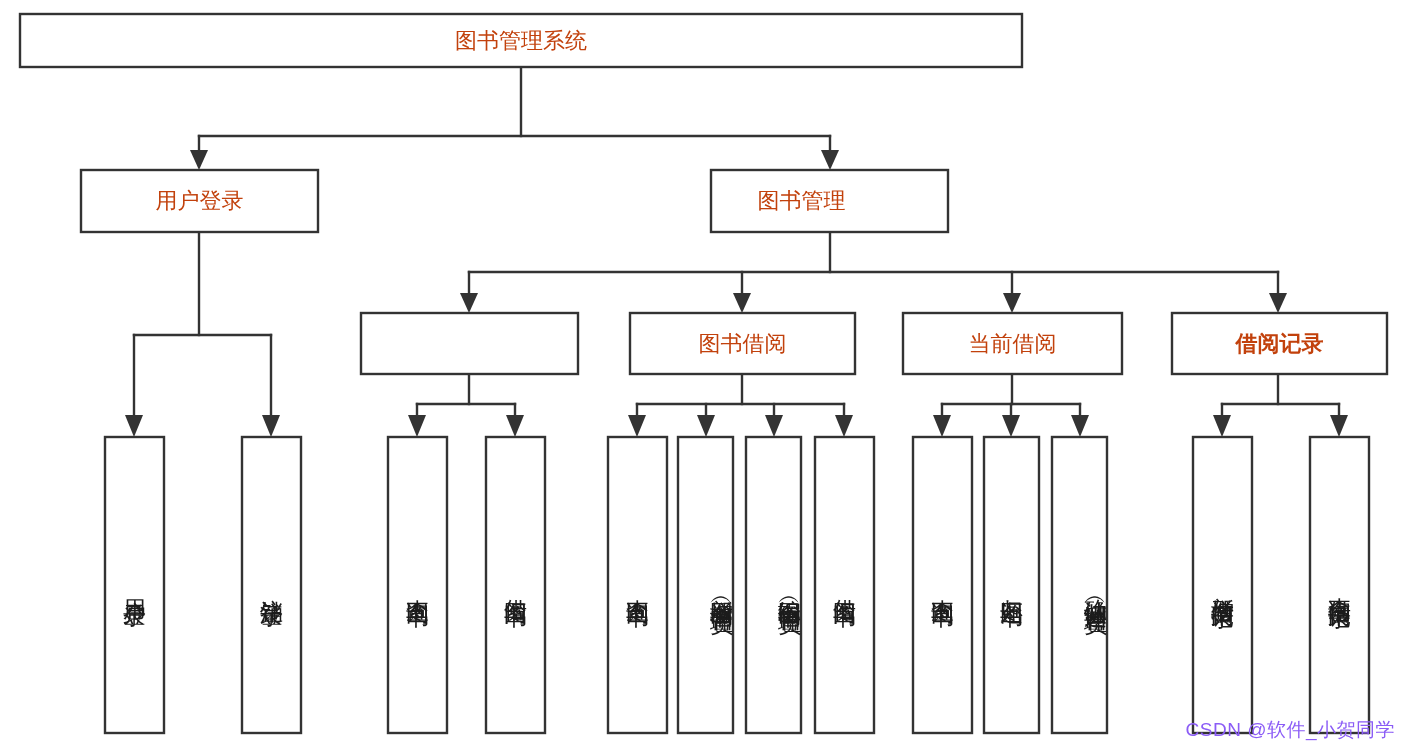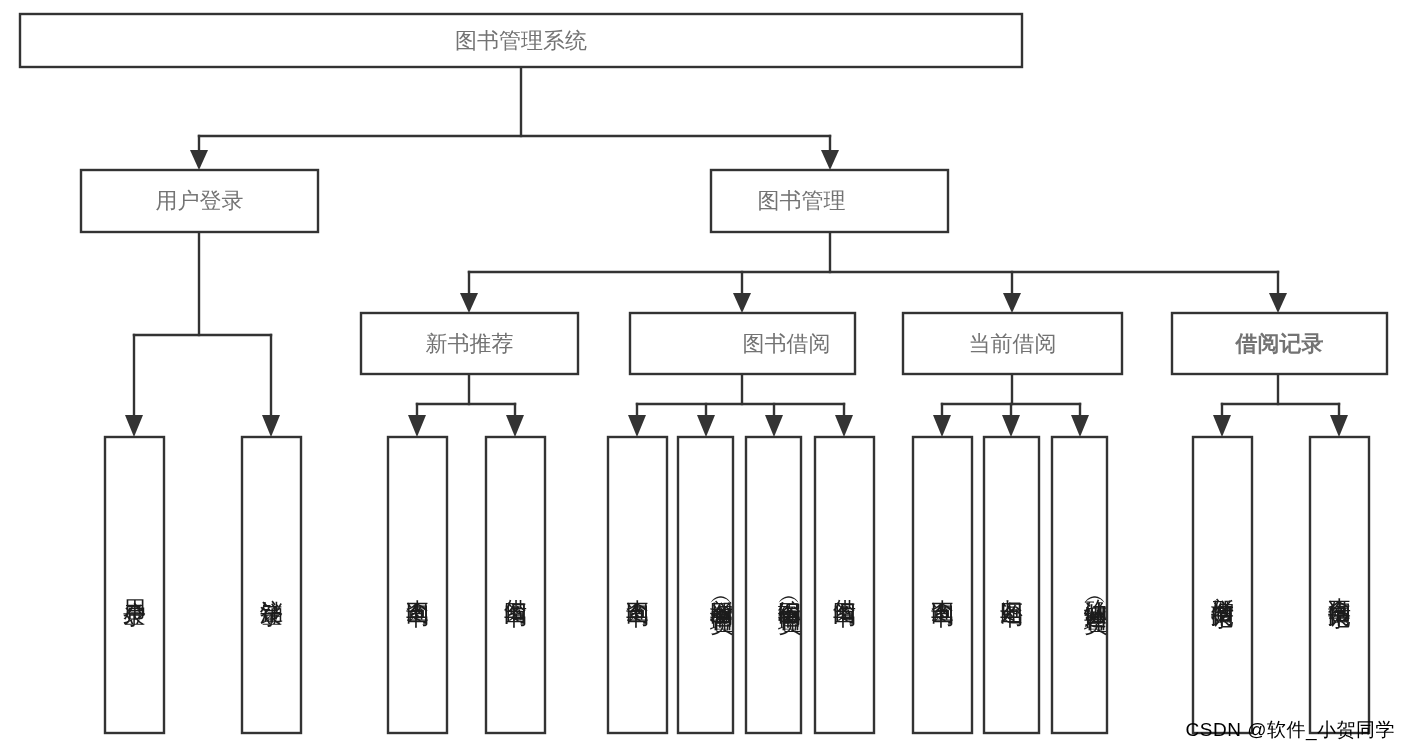--- a/index.html
+++ b/index.html
@@ -54,32 +54,32 @@
     justify-content: center;
     white-space: nowrap;
     user-select: none;
   }
   .watermark {
     position: absolute;
     right: 10px;
     bottom: 4px;
     font-family: "Liberation Sans", "DejaVu Sans", sans-serif;
     font-size: 19px;
-    color: #000000;
+    color: #8b5cf6;
     white-space: nowrap;
     letter-spacing: 0.5px;
   }
   .top-label-wrap {
     position: absolute;
     display: flex;
     align-items: center;
     justify-content: center;
     font-family: "Liberation Sans", "DejaVu Sans", sans-serif;
     font-size: 22px;
-    color: #737373;
+    color: #c2410c;
     white-space: nowrap;
     user-select: none;
   }
 </style>
 </head>
 <body>
 
 <div id="canvas">
 
   <svg class="diagram" viewBox="0 0 1405 747">
@@ -176,22 +176,21 @@
       <rect class="node-box" x="1193" y="437" width="59" height="296"></rect>
       <rect class="node-box" x="1310" y="437" width="59" height="296"></rect>
     </g>
   </svg>
 
   <div class="top-label-wrap" style="left:20px; top:14px; width:1002px; height:53px;">图书管理系统</div>
 
   <div class="top-label-wrap" style="left:81px; top:170px; width:237px; height:62px;">用户登录</div>
   <div class="top-label-wrap" style="left:683px; top:170px; width:237px; height:62px;">图书管理</div>
 
-  <div class="top-label-wrap" style="left:361px; top:313px; width:217px; height:61px;">新书推荐</div>
-  <div class="top-label-wrap" style="left:630px; top:313px; width:225px; height:61px;padding-left:44px;">图书借阅</div>
+  <div class="top-label-wrap" style="left:630px; top:313px; width:225px; height:61px;">图书借阅</div>
   <div class="top-label-wrap" style="left:903px; top:313px; width:219px; height:61px;border-radius:26px;">当前借阅</div>
   <div class="top-label-wrap" style="left:1172px; top:313px; width:215px; height:61px;font-weight:bold;">借阅记录</div>
 
   <div class="leaf-label" style="left:105px; top:437px; width:59px; height:296px;">用户登录</div>
   <div class="leaf-label" style="left:242px; top:437px; width:59px; height:296px;">注销登录</div>
 
   <div class="leaf-label" style="left:388px; top:437px; width:59px; height:296px;">查询图书</div>
   <div class="leaf-label" style="left:486px; top:437px; width:59px; height:296px;">借阅图书</div>
 
   <div class="leaf-label" style="left:608px; top:437px; width:59px; height:296px;">查询图书</div>

